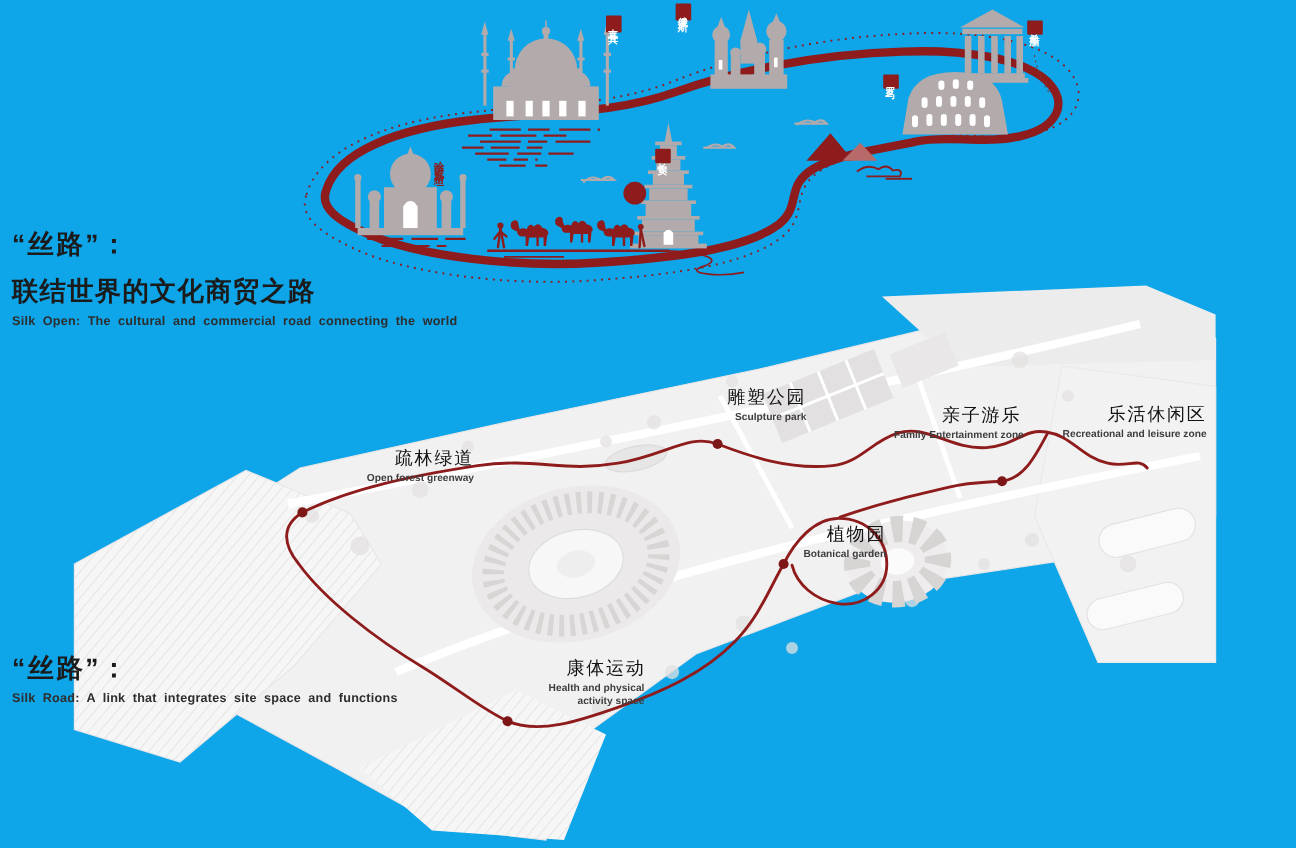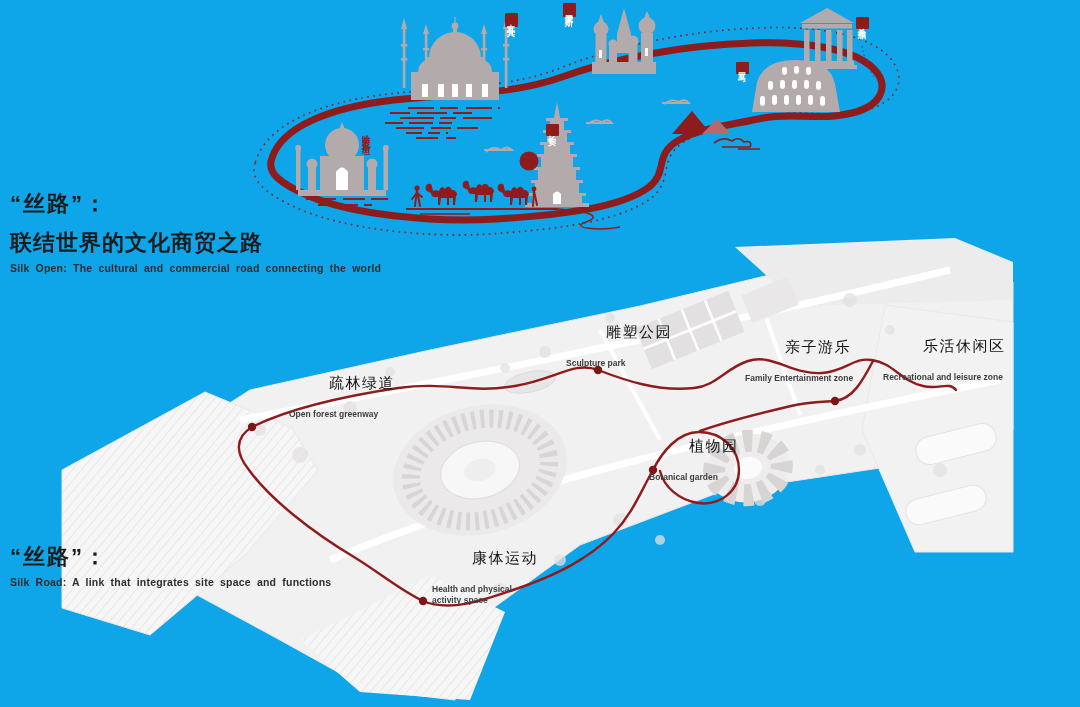--- a/index.html
+++ b/index.html
@@ -11,21 +11,21 @@
 
   
   .caption{position:absolute;color:#1b1b1b;z-index:5;}
   .cap-quote{font-size:22px;font-weight:bold;letter-spacing:2px;line-height:1.1;}
   .cap-cn{font-size:22px;font-weight:bold;letter-spacing:1px;margin-top:14px;line-height:1.15;}
   .cap-en{font-size:10.5px;font-weight:bold;color:#2e2e2e;margin-top:7px;word-spacing:3px;letter-spacing:.2px;}
 
   
   .zone{position:absolute;z-index:6;}
   .zone-cn{font-size:15px;font-weight:normal;color:#121212;letter-spacing:1.5px;line-height:1;padding-left:40px;}
-  .zone-en{font-size:8.5px;font-weight:bold;color:#3d3d3d;margin-top:19px;line-height:1.25;}
+  .zone-en{font-size:8.5px;font-weight:bold;color:#3d3d3d;margin-top:3px;line-height:1.25;text-align:right;}
 
   
   .vtag{position:absolute;z-index:6;writing-mode:vertical-rl;text-orientation:upright;
         background:#8e1c1c;color:#ffffff;font-size:8.5px;font-weight:bold;
         padding:4px 2px;letter-spacing:2px;border-radius:1px;line-height:1;}
   .vtag.plain{background:transparent;color:#8e1c1c;letter-spacing:3px;font-size:8.5px;}
 
   
   .loop-solid{stroke:#8e1c1c;stroke-width:7;fill:none;stroke-linejoin:round;}
   .loop-dot{stroke:#8e1c1c;stroke-width:1.4;fill:none;stroke-dasharray:1.5 4.2;}

